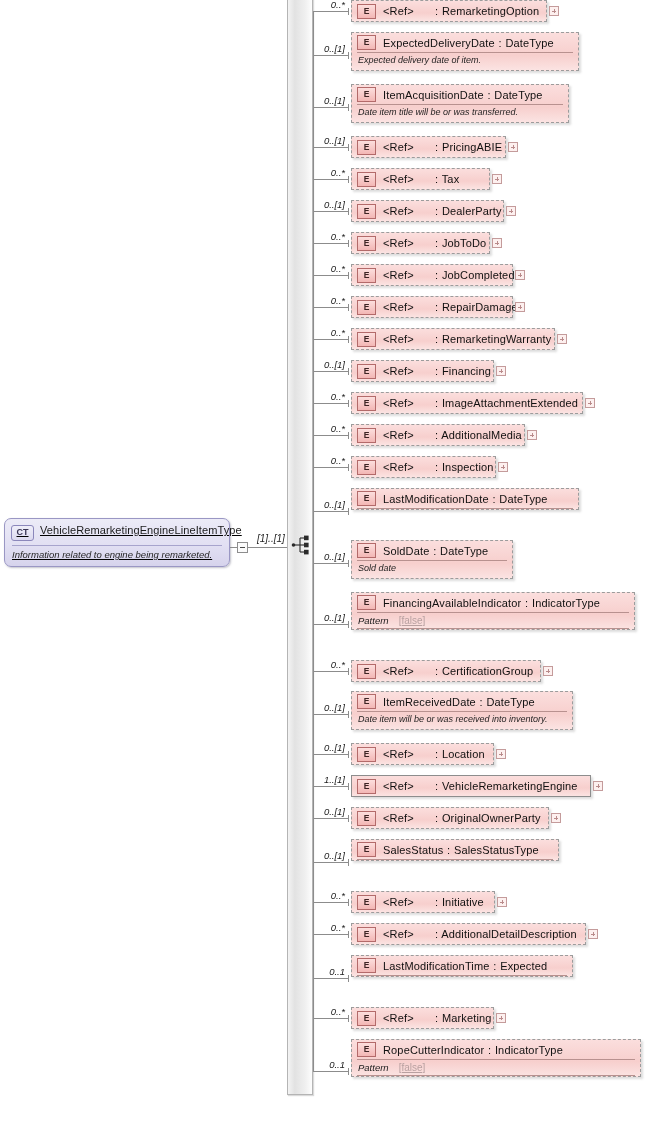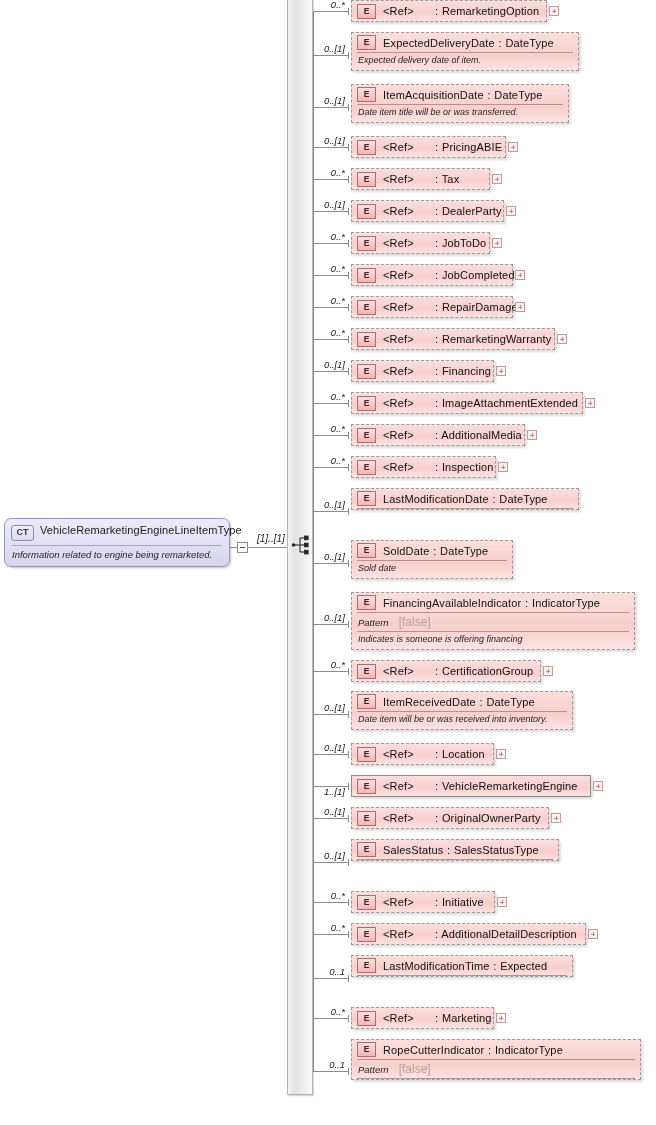--- a/index.html
+++ b/index.html
@@ -26,20 +26,21 @@
   .ct-box {
     position: absolute;
     left: 4px;
     top: 518px;
     width: 226px;
     border: 1px solid #9a97c4;
     border-radius: 7px;
     background: linear-gradient(to bottom, #ecebf7 0%, #e2e0f3 55%, #d6d3ec 100%);
     box-shadow: 1px 1px 2px rgba(120,120,140,0.45);
     box-sizing: border-box;
+    text-decoration: underline;
   }
   .ct-head {
     display: flex;
     align-items: flex-start;
     padding: 5px 6px 4px 6px;
   }
   .ct-badge {
     flex: 0 0 auto;
     width: 21px;
     height: 14px;
@@ -215,21 +216,22 @@
     font-size: 9px;
   }
   .facet-key {
     font-style: italic;
     color: #1c1c1c;
     margin-right: 10px;
     font-size: 9.5px;
   }
   .facet-val {
     color: #b8a0a0;
-    font-size: 12px;
+    font-size: 10px;
+    text-decoration: underline;
   }
 
   
   .node-plus {
     position: absolute;
     width: 10px;
     height: 10px;
     border: 1px solid #c49b9b;
     background: #fdf0ef;
     box-sizing: border-box;
@@ -454,21 +456,20 @@
         <div class="row1">
           <div class="e-badge">E</div>
           <div class="n-label">FinancingAvailableIndicator : IndicatorType</div>
         </div>
         <div class="n-sep"></div>
         <div class="n-facet">
           <span class="facet-key">Pattern</span>
           <span class="facet-val">[false]</span>
         </div>
         <div class="n-sep"></div>
-        <div class="n-doc">Indicates is someone is offering financing</div>
       </div>
       <div class="hline" style="left: 313px; top: 671px; width: 36px;"></div>
       <div class="tick" style="left: 348px; top: 668px;"></div>
       <div class="card" style="left: 289px; top: 659px; width: 56px;">0..*</div>
       <div class="node" style="left: 351px; top: 660px; width: 190px;">
         <div class="row1">
           <div class="e-badge">E</div>
           <div class="n-label"><span class="n-ref">&lt;Ref&gt;</span><span>: CertificationGroup</span></div>
         </div>
       </div>
@@ -489,21 +490,21 @@
       <div class="card" style="left: 289px; top: 742px; width: 56px;">0..[1]</div>
       <div class="node" style="left: 351px; top: 743px; width: 143px;">
         <div class="row1">
           <div class="e-badge">E</div>
           <div class="n-label"><span class="n-ref">&lt;Ref&gt;</span><span>: Location</span></div>
         </div>
       </div>
       <div class="node-plus" style="left: 496px; top: 749px;"></div>
       <div class="hline" style="left: 313px; top: 786px; width: 36px;"></div>
       <div class="tick" style="left: 348px; top: 783px;"></div>
-      <div class="card" style="left: 289px; top: 774px; width: 56px; margin-top: 12px;">1..[1]</div>
+      <div class="card" style="left: 289px; top: 774px; width: 56px;">1..[1]</div>
       <div class="node required" style="left: 351px; top: 775px; width: 240px;">
         <div class="row1">
           <div class="e-badge">E</div>
           <div class="n-label"><span class="n-ref">&lt;Ref&gt;</span><span>: VehicleRemarketingEngine</span></div>
         </div>
       </div>
       <div class="node-plus" style="left: 593px; top: 781px;"></div>
       <div class="hline" style="left: 313px; top: 818px; width: 36px;"></div>
       <div class="tick" style="left: 348px; top: 815px;"></div>
       <div class="card" style="left: 289px; top: 806px; width: 56px;">0..[1]</div>

